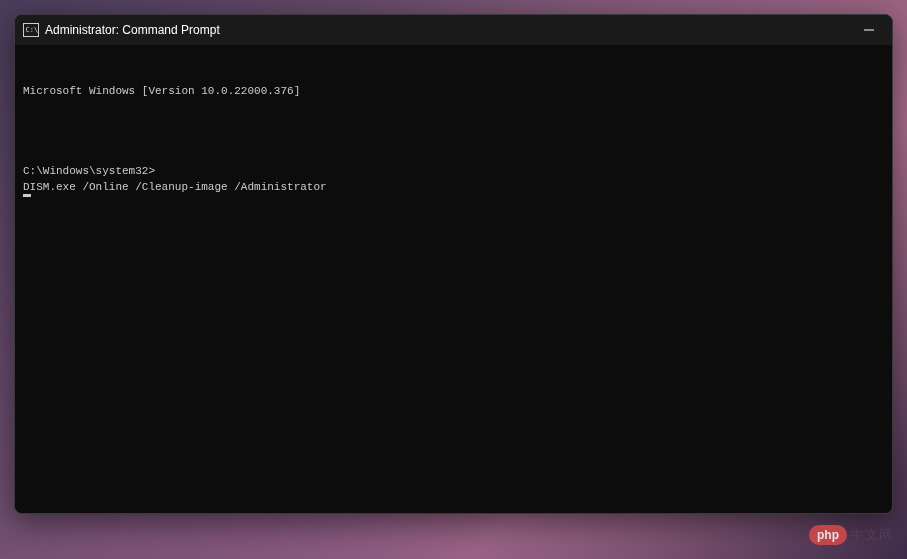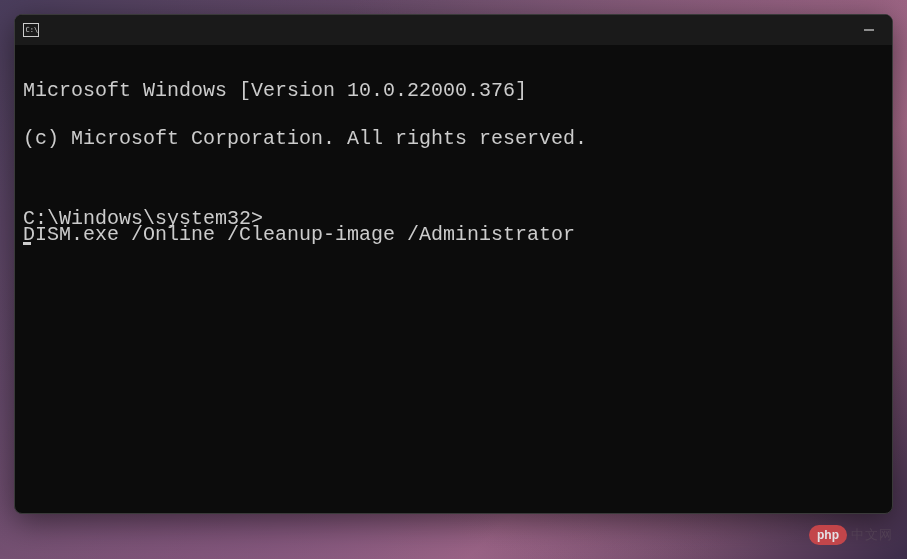--- a/index.html
+++ b/index.html
@@ -79,21 +79,21 @@
       cursor: pointer;
     }
     .window-control svg {
       width: 10px;
       height: 10px;
     }
     .terminal-content {
       flex: 1;
       padding: 6px 8px;
       font-family: Consolas, 'Courier New', monospace;
-      font-size: 20px;
+      font-size: 11px;
       line-height: 16px;
       color: #cccccc;
       white-space: pre;
       overflow: hidden;
     }
     .terminal-line {
       display: block;
     }
     .prompt-line {
       display: flex;
@@ -143,31 +143,31 @@
 <div class="bg-overlay"></div>
 
 <div class="window">
   <div class="titlebar">
     <span class="titlebar-icon">
       <svg viewBox="0 0 16 14">
         <rect x="0.5" y="0.5" width="15" height="13" fill="none" stroke="#cccccc" stroke-width="1"></rect>
         <text x="2.5" y="9" font-family="monospace" font-size="7" fill="#cccccc">C:\</text>
       </svg>
     </span>
+    <span class="titlebar-title">Administrator: Command Prompt</span>
     <div class="window-controls">
       <div class="window-control">
         <svg viewBox="0 0 10 10">
           <line x1="0" y1="5" x2="10" y2="5" stroke="#ffffff" stroke-width="1"></line>
         </svg>
       </div>
     </div>
   </div>
   <div class="terminal-content">
     <span class="terminal-line">Microsoft Windows [Version 10.0.22000.376]</span>
-    <span class="terminal-line">(c) Microsoft Corporation. All rights reserved.</span>
     <span class="terminal-line"></span>
     <span class="prompt-line"><span>C:\Windows\system32&gt;</span><span>DISM.exe /Online /Cleanup-image /Administrator</span><span class="cursor"></span></span>
   </div>
 </div>
 
 <div class="watermark">
   <span class="watermark-badge">php</span>
   <span class="watermark-text">中文网</span>
 </div>
 

